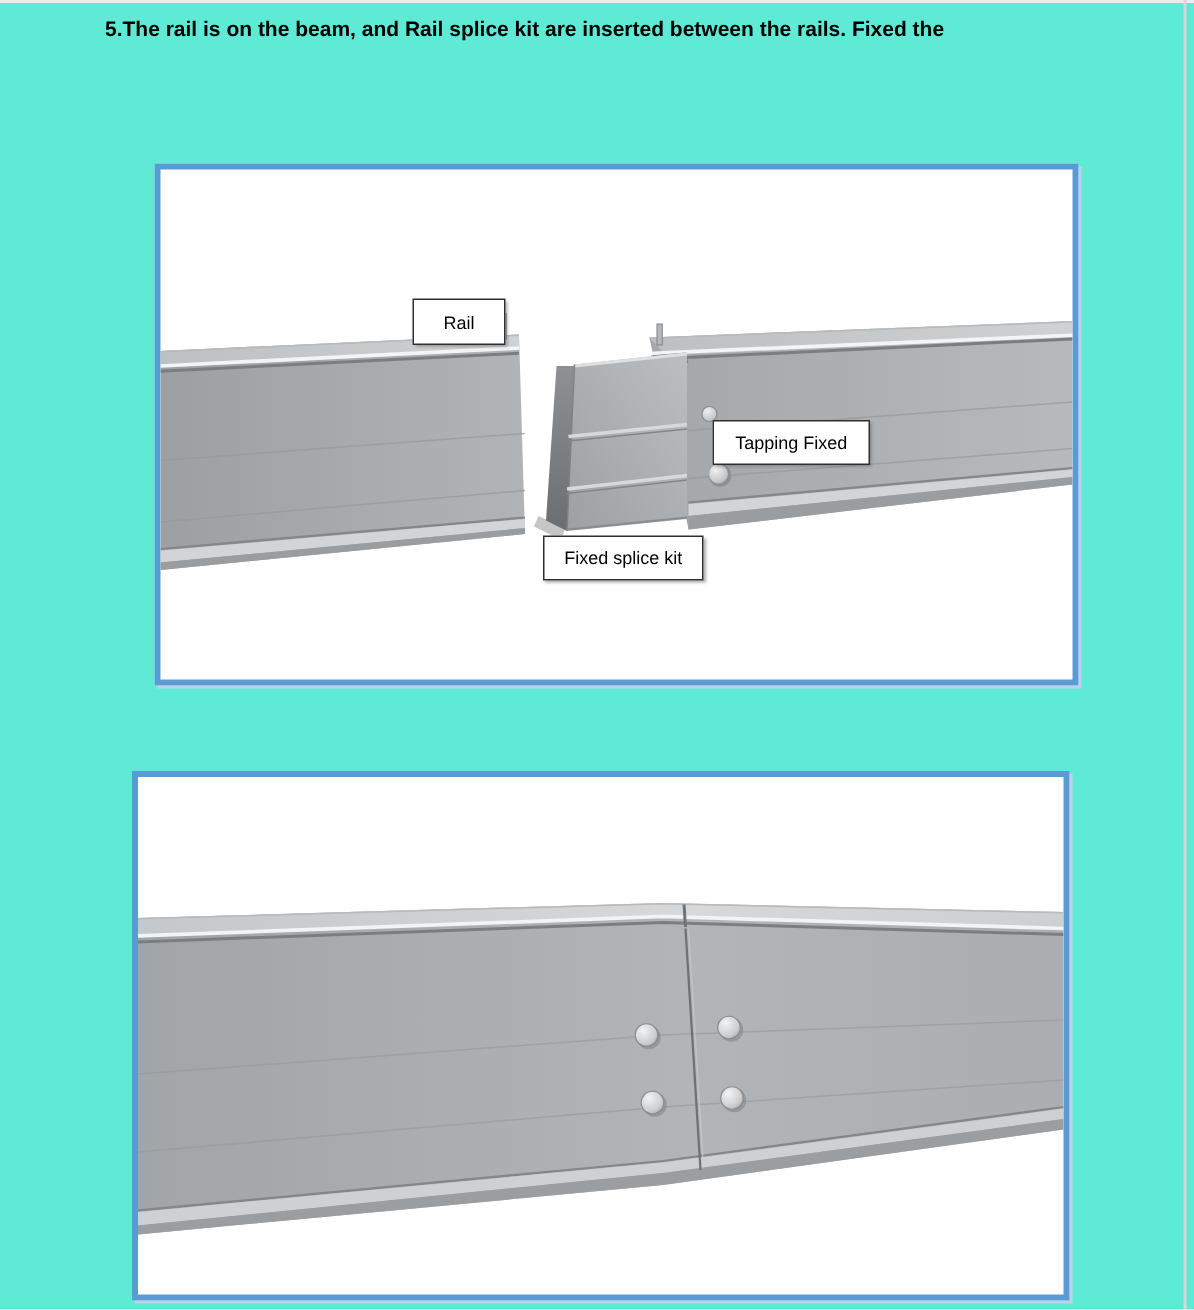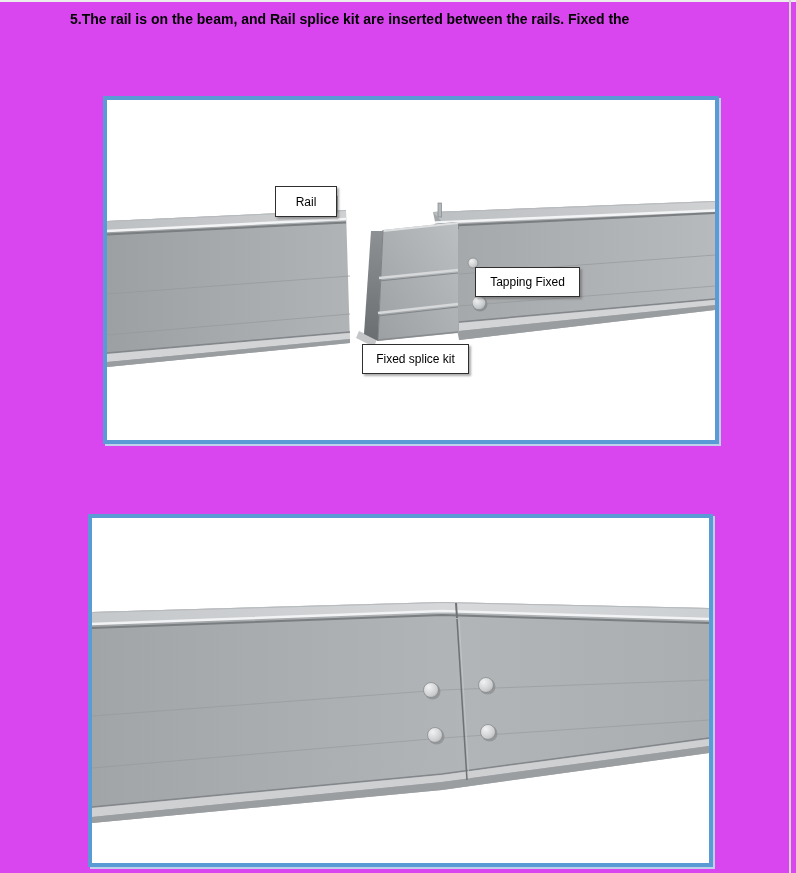--- a/index.html
+++ b/index.html
@@ -1,30 +1,30 @@
 <!DOCTYPE html>
 <html><head>
 <meta charset="utf-8">
 <style>
   html,body { margin:0; padding:0; background:#ffffff; }
   .page {
-    position:relative; width:796px; height:873px; background:#d946ef;
+    position:relative; width:796px; height:873px; background:#5eead4;
     overflow:hidden; font-family:"Liberation Sans", sans-serif;
   }
   .top-edge  { position:absolute; top:0; left:0; width:796px; height:2px; background:#ececec; }
   .right-edge{ position:absolute; top:0; left:789px; width:2px; height:873px; background:#d6d6d6; }
 
   .heading { position:absolute; left:70px; top:9px; color:#000; }
   .heading div { font-weight:bold; font-size:14px; line-height:20px; white-space:nowrap; }
 
   .figure {
     position:absolute; border:4px solid #5b9bd5; background:#ffffff;
     box-shadow:2px 2px 0 #bdd2ea;
   }
-  .fig1 { left:103px; top:96px;  width:608px; height:340px;text-align:center; }
+  .fig1 { left:103px; top:109px;  width:608px; height:340px;text-align:center; }
   .fig2 { left:88px;  top:514px; width:617px; height:345px; }
   .figure svg { display:block; position:absolute; left:0; top:0; }
 
   .anno {
     position:absolute; background:#ffffff; border:1px solid #2f2f2f;
     box-shadow:1.5px 1.5px 2px rgba(90,90,90,.5);
     display:flex; align-items:center; justify-content:center;
     font-size:12px; color:#000; white-space:nowrap; z-index:5;
   }
   .label-rail    { left:168px; top:86px;  width:60px;  height:29px; }

